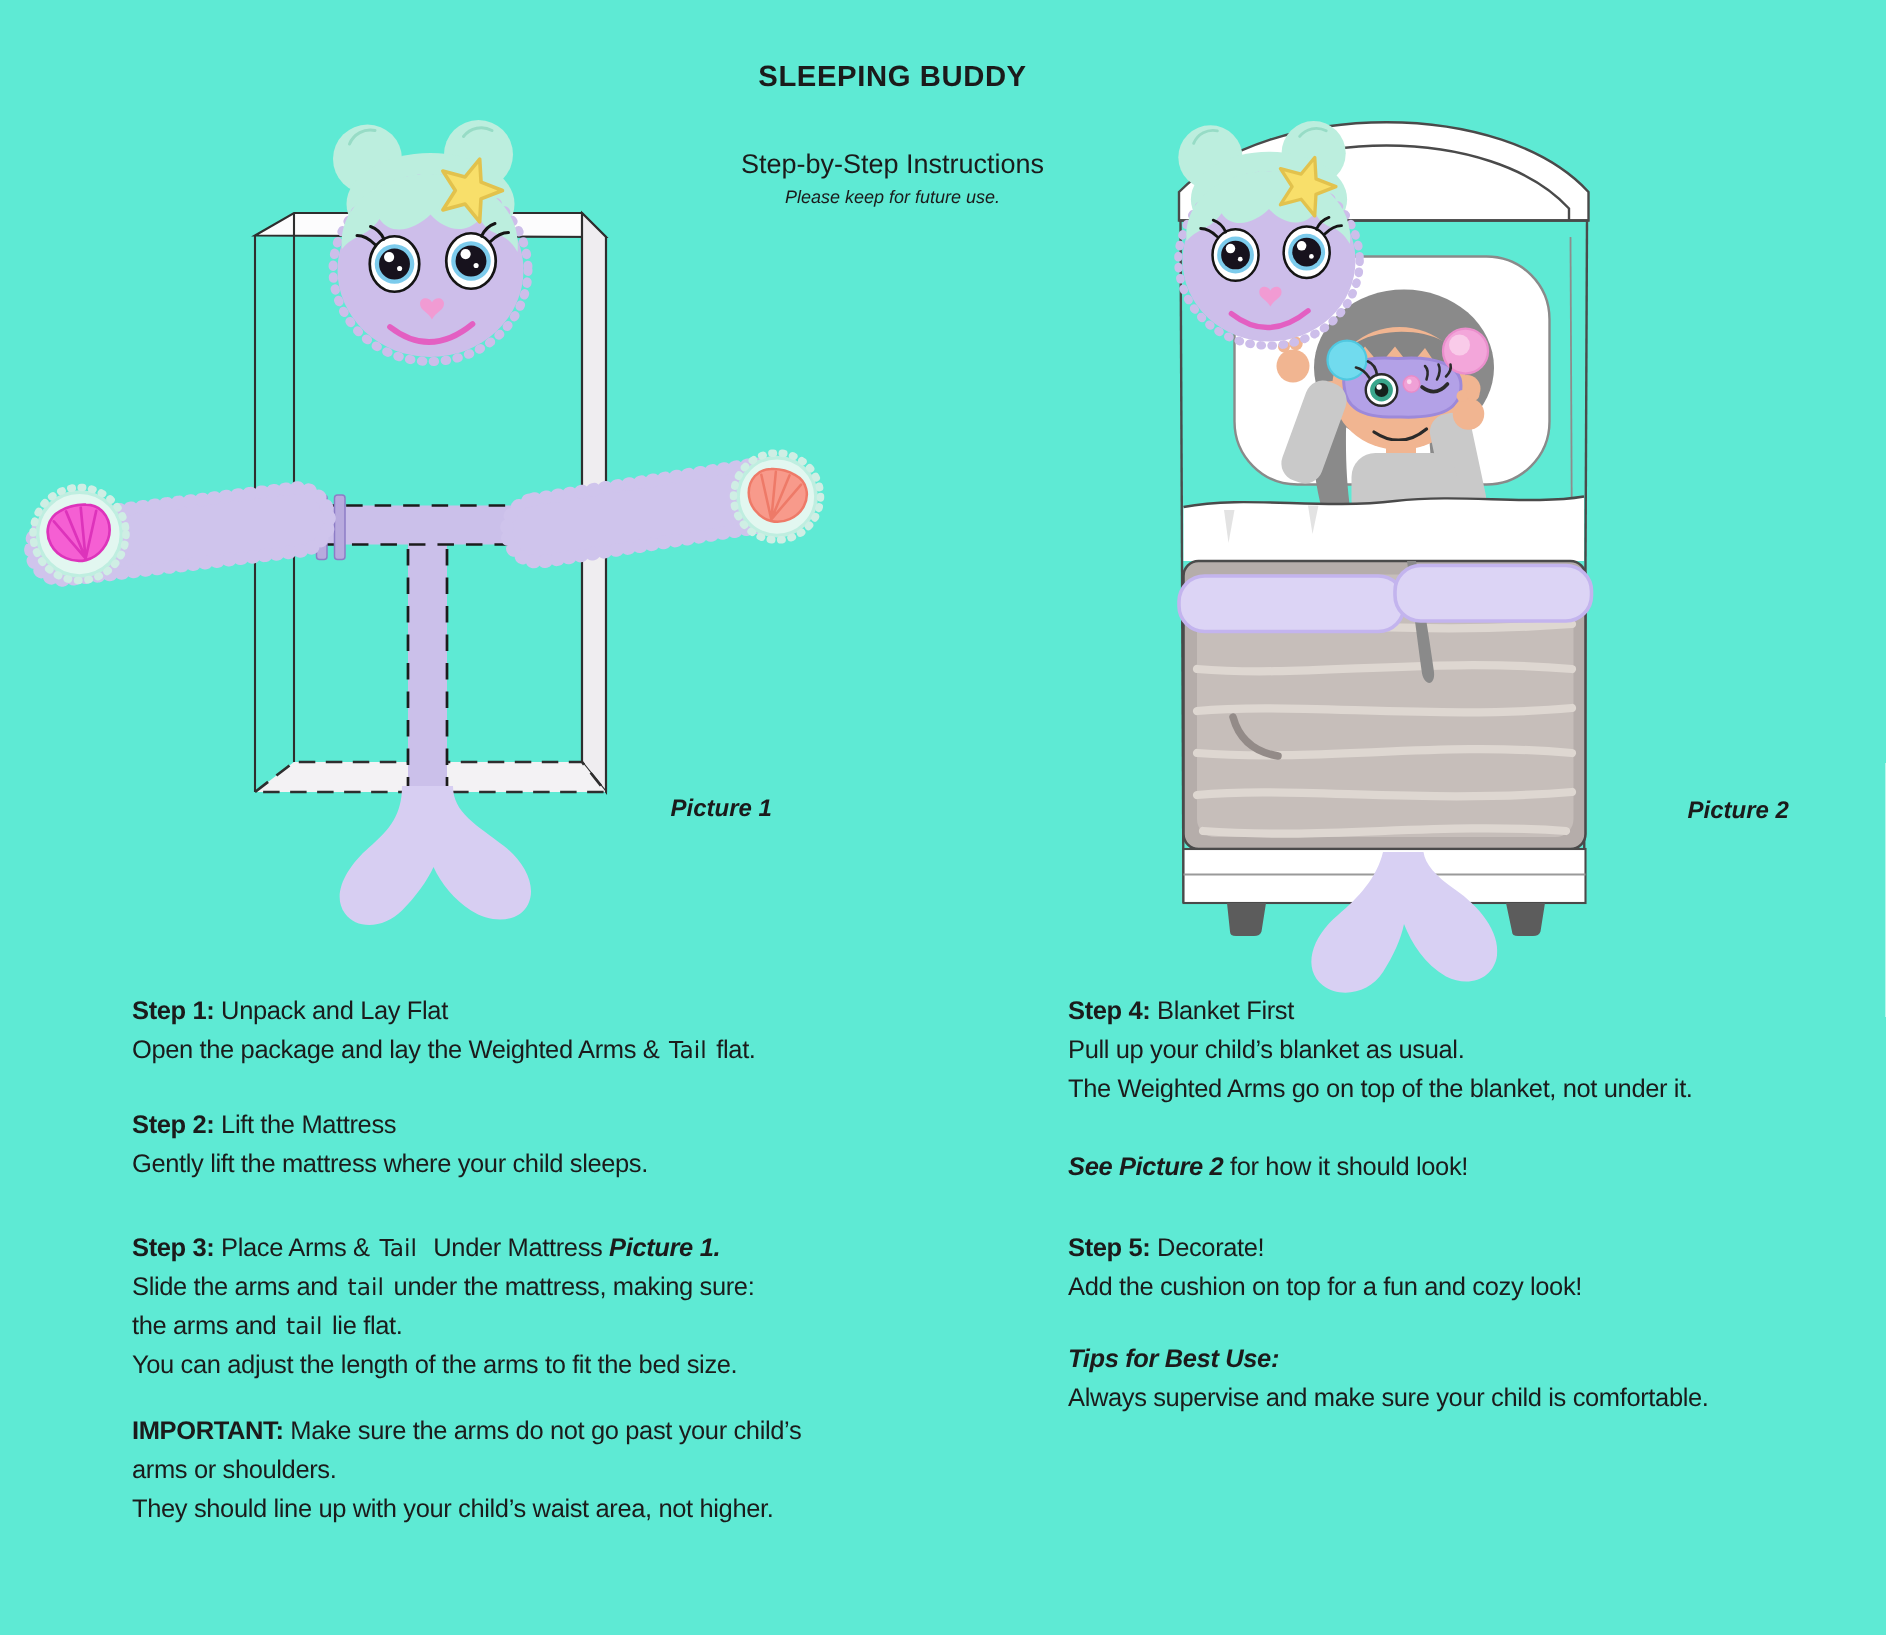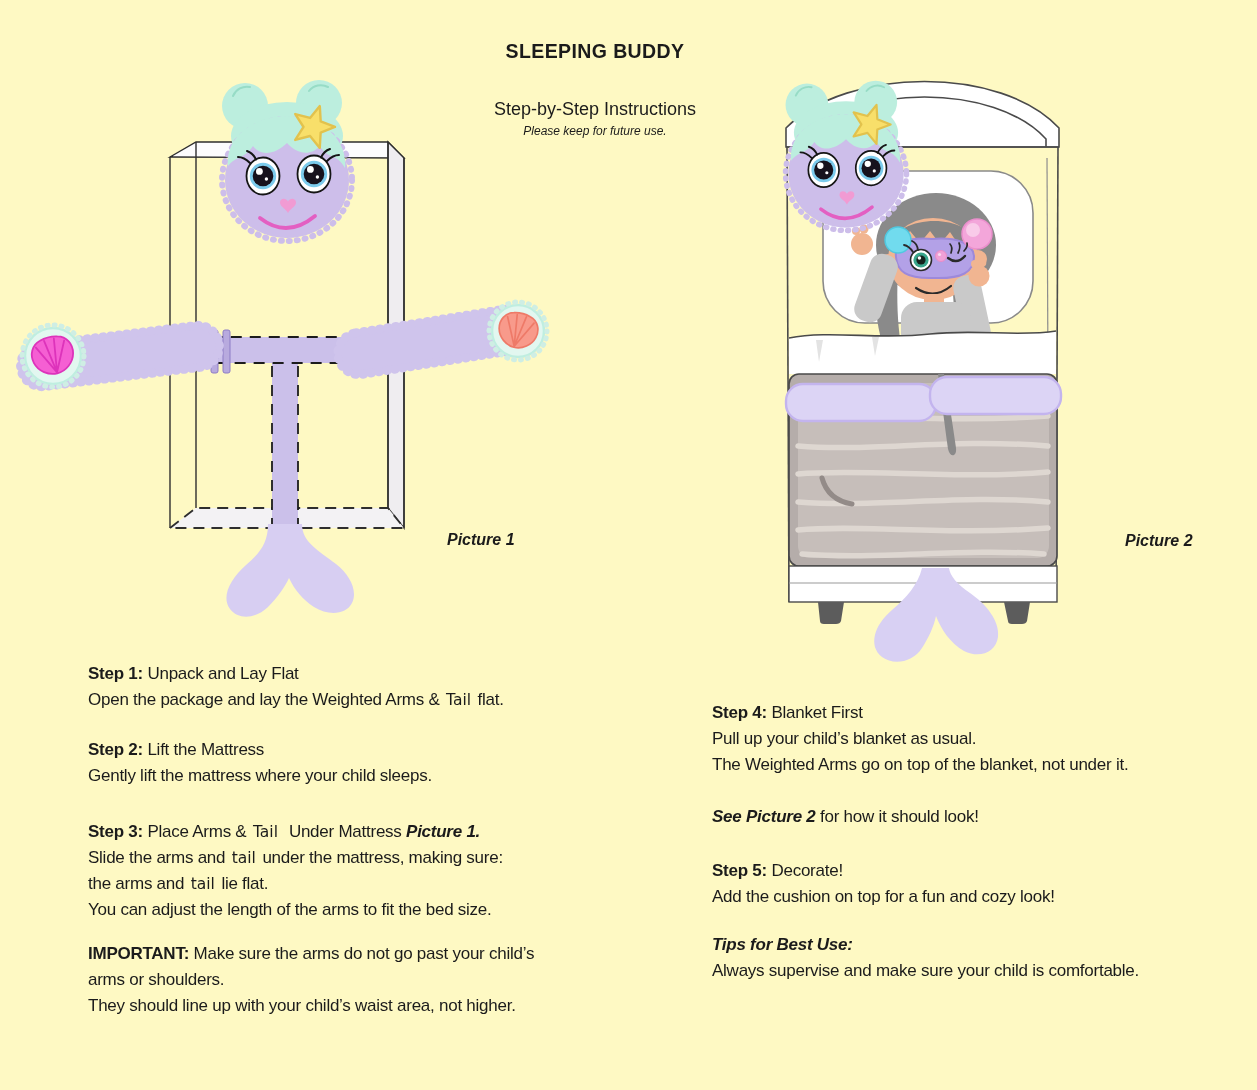--- a/index.html
+++ b/index.html
@@ -1,16 +1,16 @@
 <!DOCTYPE html>
 <html><head>
 <meta charset="utf-8">
 <style>
   html,body{margin:0;padding:0;background:#fff;}
-  .page{position:relative;width:1257px;height:1090px;background:#fef9c3;overflow:hidden;
+  .page{position:relative;width:1257px;height:1090px;background:#5eead4;overflow:hidden;
         font-family:"Liberation Sans",sans-serif;color:#1b1b1b;}
   .hdr{position:absolute;text-align:center;left:380px;width:430px;}
   .title{top:40px;font-size:19.5px;font-weight:800;letter-spacing:.4px;}
   .subtitle{top:99px;font-size:18px;font-weight:400;}
   .note{top:124px;font-size:12px;font-style:italic;}
   .figlabel{position:absolute;font-size:16px;font-weight:700;font-style:italic;margin-left:23px;}
   .col{position:absolute;font-size:17px;letter-spacing:-0.25px;line-height:26px;}
   .line{white-space:pre;}
   .b{font-weight:700;}
   .bi{font-weight:700;font-style:italic;}
@@ -275,21 +275,21 @@
       <div class="line"><span>the arms and </span><span class="tailword">tail</span><span> lie flat.</span></div>
       <div class="line"><span>You can adjust the length of the arms to fit the bed size.</span></div>
     </div>
     <div class="m18">
       <div class="line"><span class="b">IMPORTANT:</span><span> Make sure the arms do not go past your child’s</span></div>
       <div class="line"><span>arms or shoulders.</span></div>
       <div class="line"><span>They should line up with your child’s waist area, not higher.</span></div>
     </div>
   </div>
 
-  <div class="col" style="left:712px;top:700px">
+  <div class="col" style="left:712px;top:661px">
     <div>
       <div class="line"><span class="b">Step 4:</span><span> Blanket First</span></div>
       <div class="line"><span>Pull up your child’s blanket as usual.</span></div>
       <div class="line"><span>The Weighted Arms go on top of the blanket, not under it.</span></div>
     </div>
     <div class="m26">
       <div class="line"><span class="bi">See Picture 2</span><span> for how it should look!</span></div>
     </div>
     <div class="m28">
       <div class="line"><span class="b">Step 5:</span><span> Decorate!</span></div>

